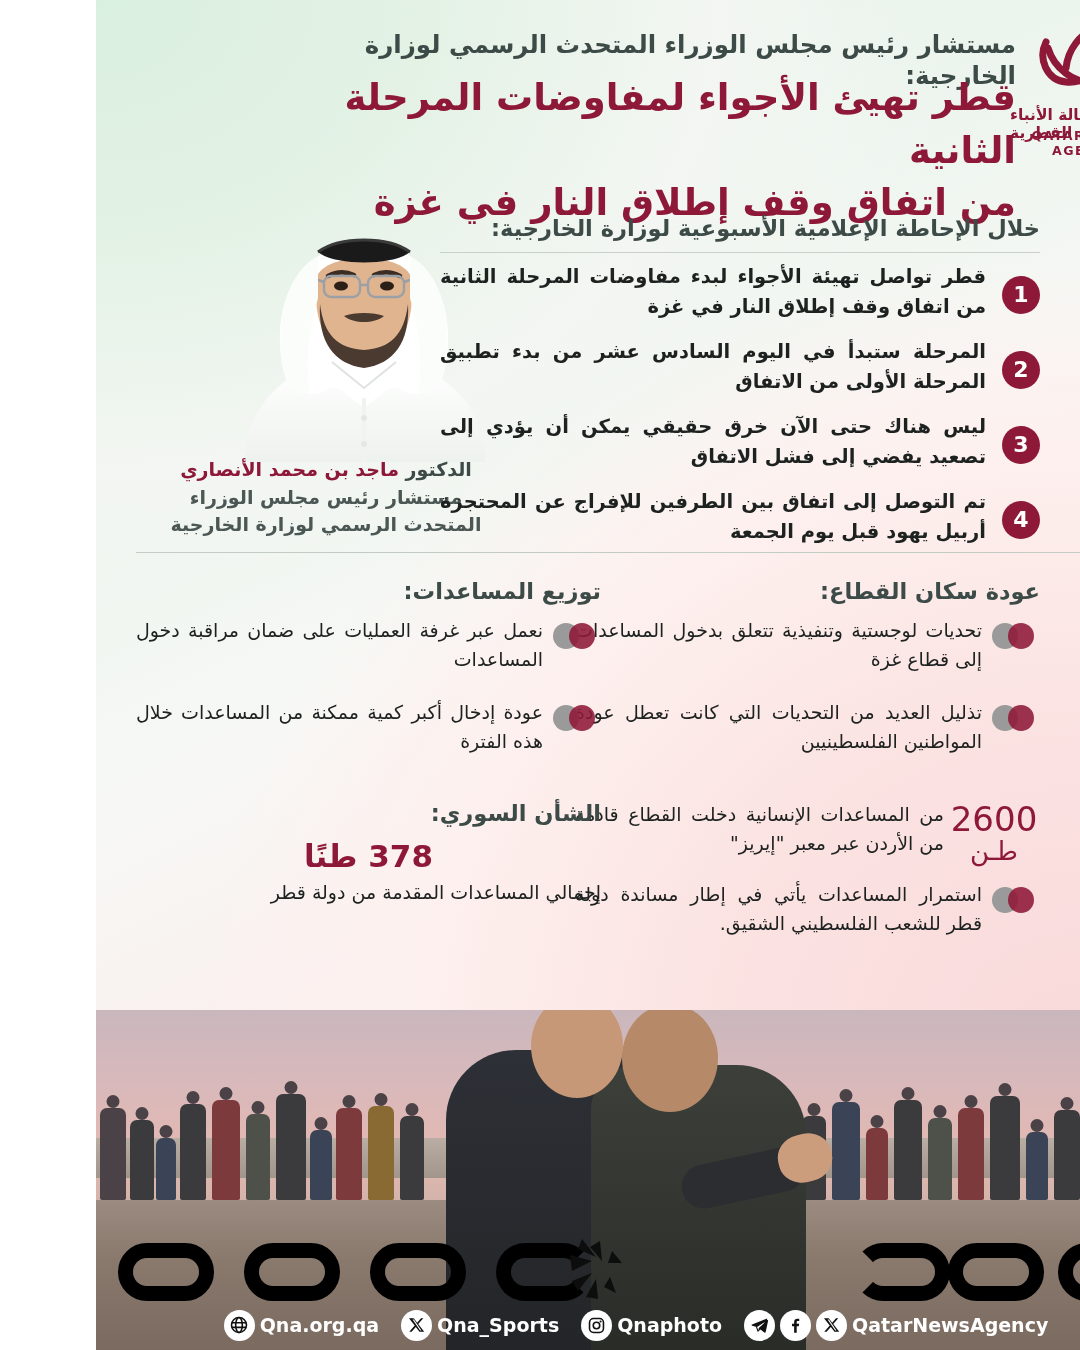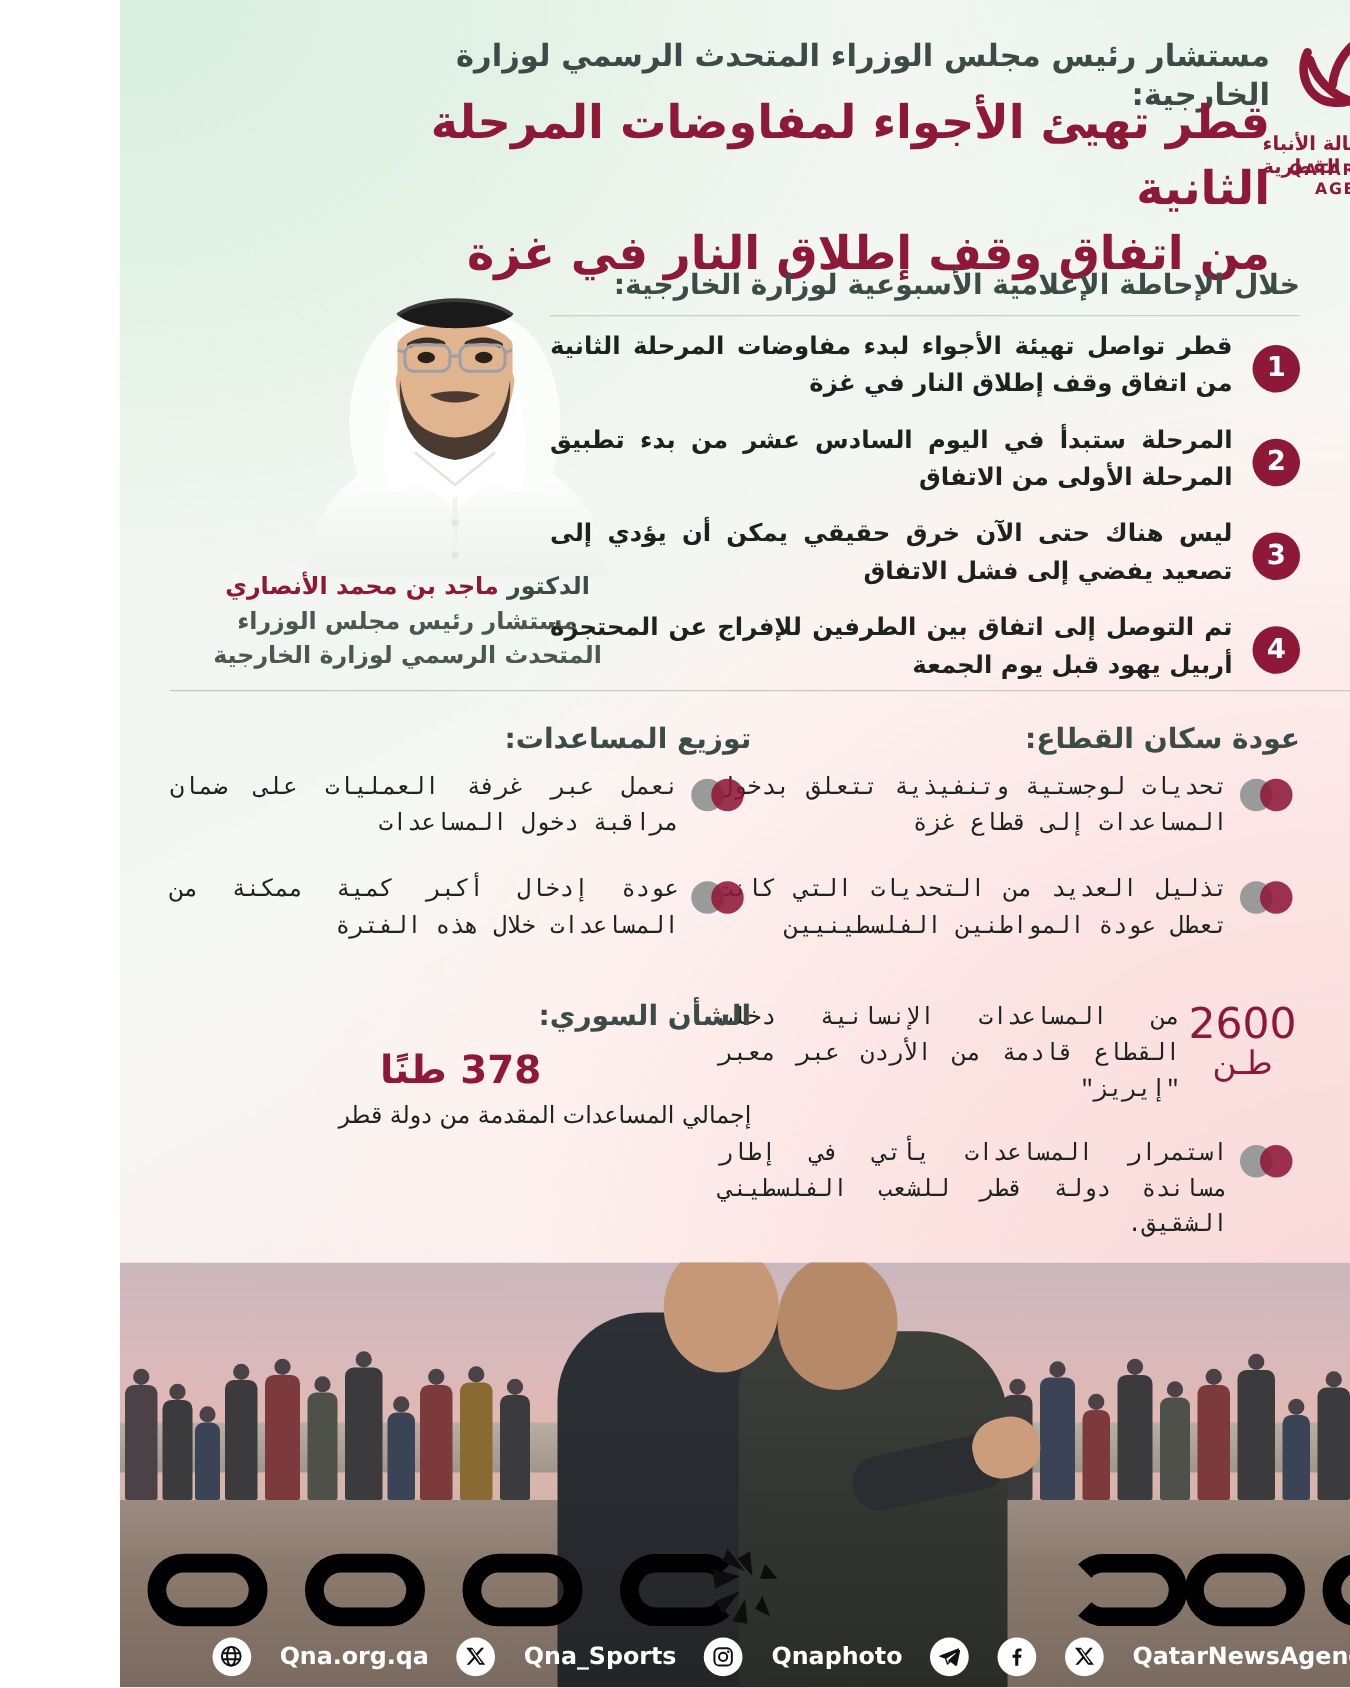--- a/index.html
+++ b/index.html
@@ -63,21 +63,21 @@
 
   
   .col{position:absolute;width:465px;}
   #col-right{top:578px;right:40px;}
   #col-left{top:578px;left:40px;}
   .col-title{font-size:22.5px;font-weight:800;color:#3d4b48;text-align:right;margin-bottom:12px;}
   .bullet{position:relative;padding-right:58px;margin-bottom:24px;}
   .bdot{position:absolute;right:4px;top:7px;width:44px;height:26px;}
   .bdot .c1{position:absolute;left:0;top:0;width:26px;height:26px;border-radius:50%;background:#9a9a9a;}
   .bdot .c2{position:absolute;left:16px;top:0;width:26px;height:26px;border-radius:50%;background:#8e1838;opacity:.88;}
-  .btext{font-size:19px;color:#1d2220;line-height:1.52;text-align:justify;font-weight:500;font-family:Liberation Mono, monospace;}
+  .btext{font-size:19px;color:#1d2220;line-height:1.52;text-align:justify;font-weight:500;}
 
   
   #col-right2{top:800px;right:40px;}
   #col-left2{top:800px;left:40px;}
   .bignum-row{position:relative;padding-right:96px;margin-bottom:22px;}
   .bignum{
     position:absolute;right:0;top:2px;width:92px;text-align:center;
     color:#8e1838;font-weight:400;line-height:1.0;
   }
   .bignum .v{font-size:34px;display:block;}
@@ -125,21 +125,21 @@
     background:#cc9d7c;transform:rotate(-14deg);}
 
   
   #chain{position:absolute;left:0;top:1243px;width:1080px;height:62px;}
   .link{position:absolute;top:0;width:96px;height:58px;border:15px solid #000;border-radius:30px;box-sizing:border-box;}
   .burst{position:absolute;top:-6px;width:70px;height:70px;}
 
   
   #social{position:absolute;left:0;top:1300px;width:1080px;height:50px;
     display:flex;align-items:center;justify-content:center;gap:0;}
-  .sgrp{display:flex;align-items:center;gap:23px;margin:0 11px;direction:ltr;}
+  .sgrp{display:flex;align-items:center;gap:5px;margin:0 11px;direction:ltr;}
   .sicon{width:31px;height:31px;border-radius:50%;background:#fff;display:flex;
     align-items:center;justify-content:center;flex:0 0 auto;}
   .sicon svg{display:block;}
   .slabel{color:#fff;font-size:19px;font-weight:600;white-space:nowrap;direction:ltr;}
 </style>
 </head>
 <body>
 
 <div id="page">
 

